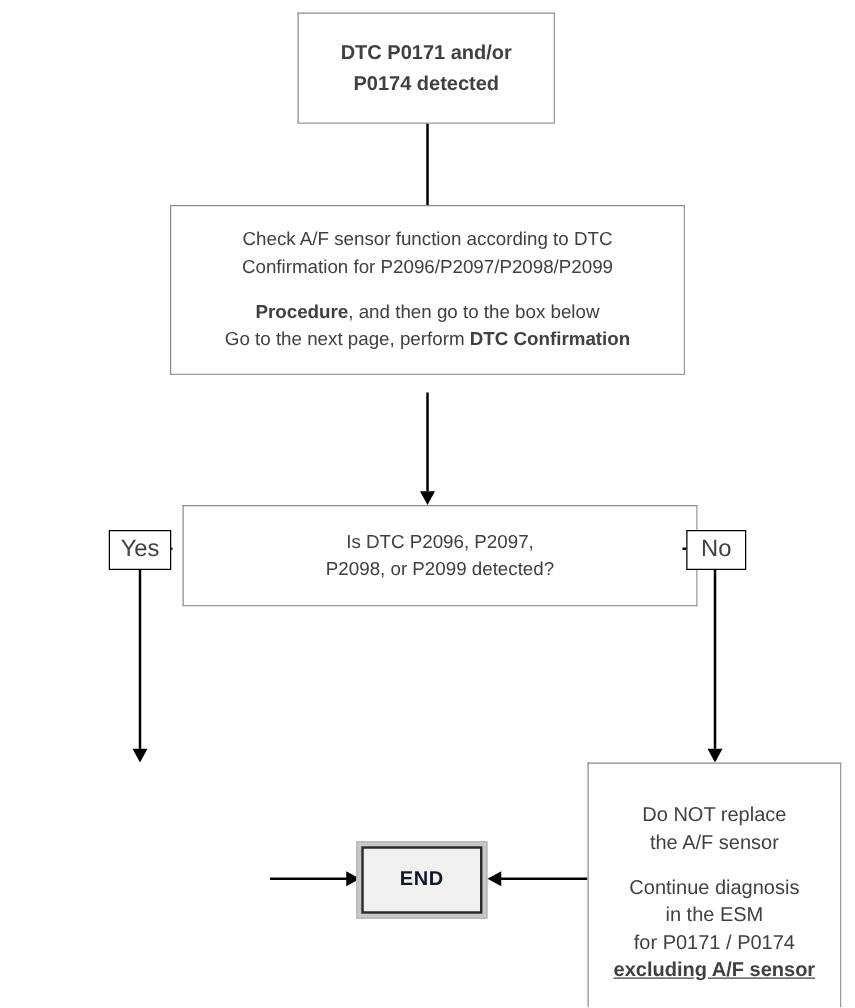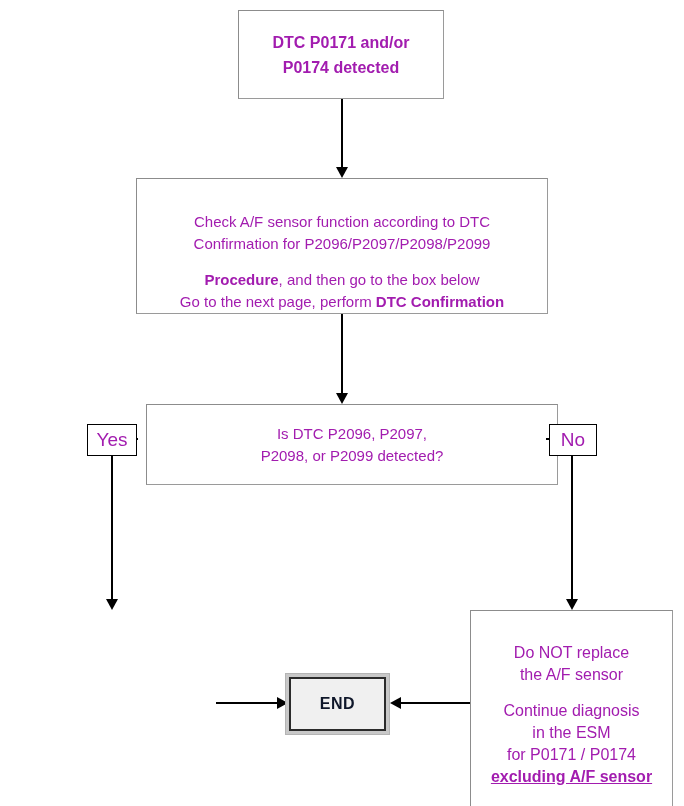--- a/index.html
+++ b/index.html
@@ -20,38 +20,38 @@
     box-sizing: border-box;
     background: #ffffff;
     border: 1px solid #9a9a9a;
     border-top-color: #8c8c8c;
     border-left-color: #8c8c8c;
     display: flex;
     flex-direction: column;
     align-items: center;
     justify-content: center;
     text-align: center;
-    color: #a21caf;
+    color: #404040;
   }
   .box-inner {
     width: 100%;
     padding: 0 6px;
     box-sizing: border-box;
   }
   .ln { display: block; white-space: nowrap; }
   .sp { display: block; height: 14px; }
 
   
   #box-start {
     left: 238px; top: 10px; width: 206px; height: 89px;
     font-size: 16px; font-weight: bold; line-height: 25px;
   }
   #box-check {
-    left: 136px; top: 178px; width: 412px; height: 136px;
-    font-size: 15px; line-height: 22px; justify-content: flex-end;
+    left: 136px; top: 164px; width: 412px; height: 136px;
+    font-size: 15px; line-height: 22px;
   }
   #box-decision {
     left: 136px; top: 404px; width: 412px; height: 81px;
     font-size: 15px; line-height: 22px; margin-left: 10px;
   }
   #box-replace {
     left: 8px; top: 610px; width: 208px; height: 186px;
     font-size: 15px; line-height: 22px;
   }
   #box-donot {

